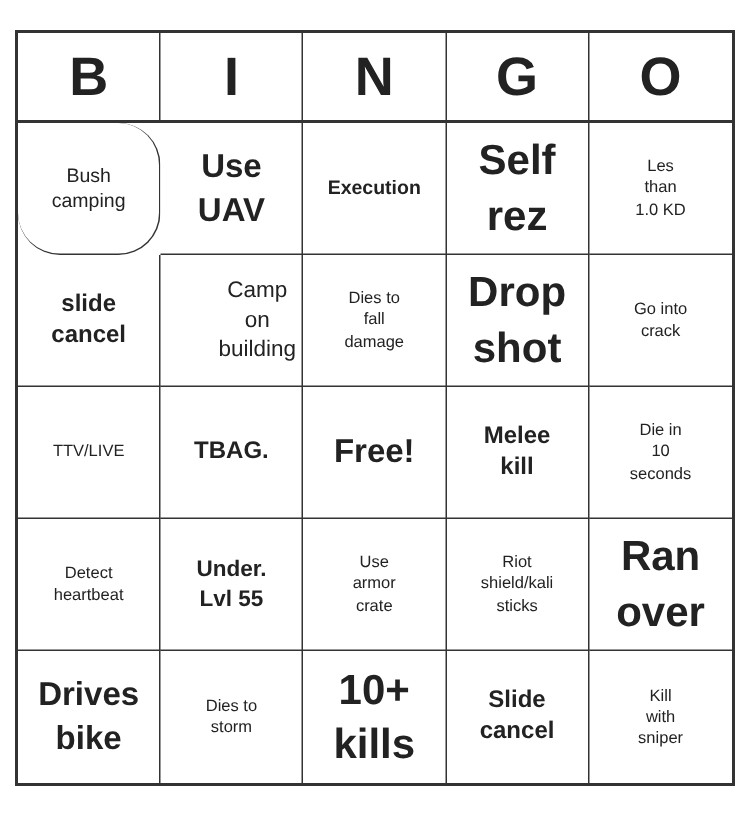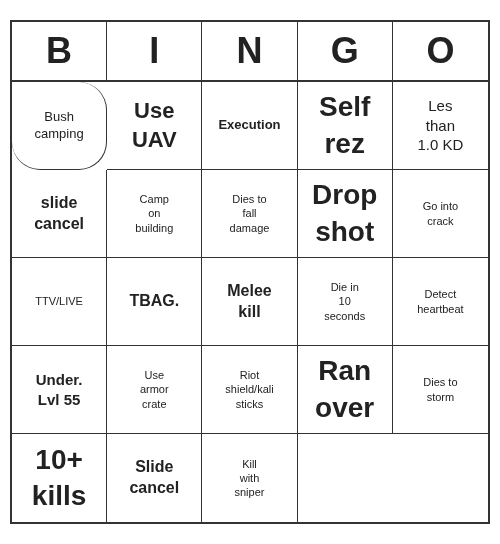--- a/index.html
+++ b/index.html
@@ -69,43 +69,46 @@
       </div>
       <div class="bingo-cell" style="font-size: 22px; font-weight: bold;">
         <span>Use<br>UAV</span>
       </div>
       <div class="bingo-cell" style="font-size: 13px; font-weight: bold;">
         <span>Execution</span>
       </div>
       <div class="bingo-cell" style="font-size: 28px; font-weight: bold; justify-content: center;">
         <span>Self<br>rez</span>
       </div>
-      <div class="bingo-cell" style="font-size: 15px; font-weight: normal;">
+      <div class="bingo-cell" style="font-size: 11px; font-weight: normal;">
         <span>Les<br>than<br>1.0 KD</span>
       </div>
       <div class="bingo-cell" style="font-size: 16px; font-weight: bold;">
         <span>slide<br>cancel</span>
       </div>
-      <div class="bingo-cell" style="font-size: 11px; font-weight: normal;">
+      <div class="bingo-cell" style="font-size: 15px; font-weight: normal; justify-content: flex-end;">
         <span>Camp<br>on<br>building</span>
       </div>
       <div class="bingo-cell" style="font-size: 11px; font-weight: normal;">
         <span>Dies to<br>fall<br>damage</span>
       </div>
       <div class="bingo-cell" style="font-size: 28px; font-weight: bold;">
         <span>Drop<br>shot</span>
       </div>
       <div class="bingo-cell" style="font-size: 11px; font-weight: normal;">
         <span>Go into<br>crack</span>
       </div>
       <div class="bingo-cell" style="font-size: 11px; font-weight: normal;">
         <span>TTV/LIVE</span>
       </div>
       <div class="bingo-cell" style="font-size: 16px; font-weight: bold;">
         <span>TBAG.</span>
+      </div>
+      <div class="bingo-cell" style="font-size: 22px; font-weight: bold;">
+        <span>Free!</span>
       </div>
       <div class="bingo-cell" style="font-size: 16px; font-weight: bold;">
         <span>Melee<br>kill</span>
       </div>
       <div class="bingo-cell" style="font-size: 11px; font-weight: normal;">
         <span>Die in<br>10<br>seconds</span>
       </div>
       <div class="bingo-cell" style="font-size: 11px; font-weight: normal; text-align: center;">
         <span>Detect<br>heartbeat</span>
       </div>
@@ -114,20 +117,23 @@
       </div>
       <div class="bingo-cell" style="font-size: 11px; font-weight: normal;">
         <span>Use<br>armor<br>crate</span>
       </div>
       <div class="bingo-cell" style="font-size: 11px; font-weight: normal;">
         <span>Riot<br>shield/kali<br>sticks</span>
       </div>
       <div class="bingo-cell" style="font-size: 28px; font-weight: bold;">
         <span>Ran<br>over</span>
       </div>
+      <div class="bingo-cell" style="font-size: 22px; font-weight: bold;">
+        <span>Drives<br>bike</span>
+      </div>
       <div class="bingo-cell" style="font-size: 11px; font-weight: normal;">
         <span>Dies to<br>storm</span>
       </div>
       <div class="bingo-cell" style="font-size: 28px; font-weight: bold;">
         <span>10+<br>kills</span>
       </div>
       <div class="bingo-cell" style="font-size: 16px; font-weight: bold;">
         <span>Slide<br>cancel</span>
       </div>
       <div class="bingo-cell" style="font-size: 11px; font-weight: normal;">

